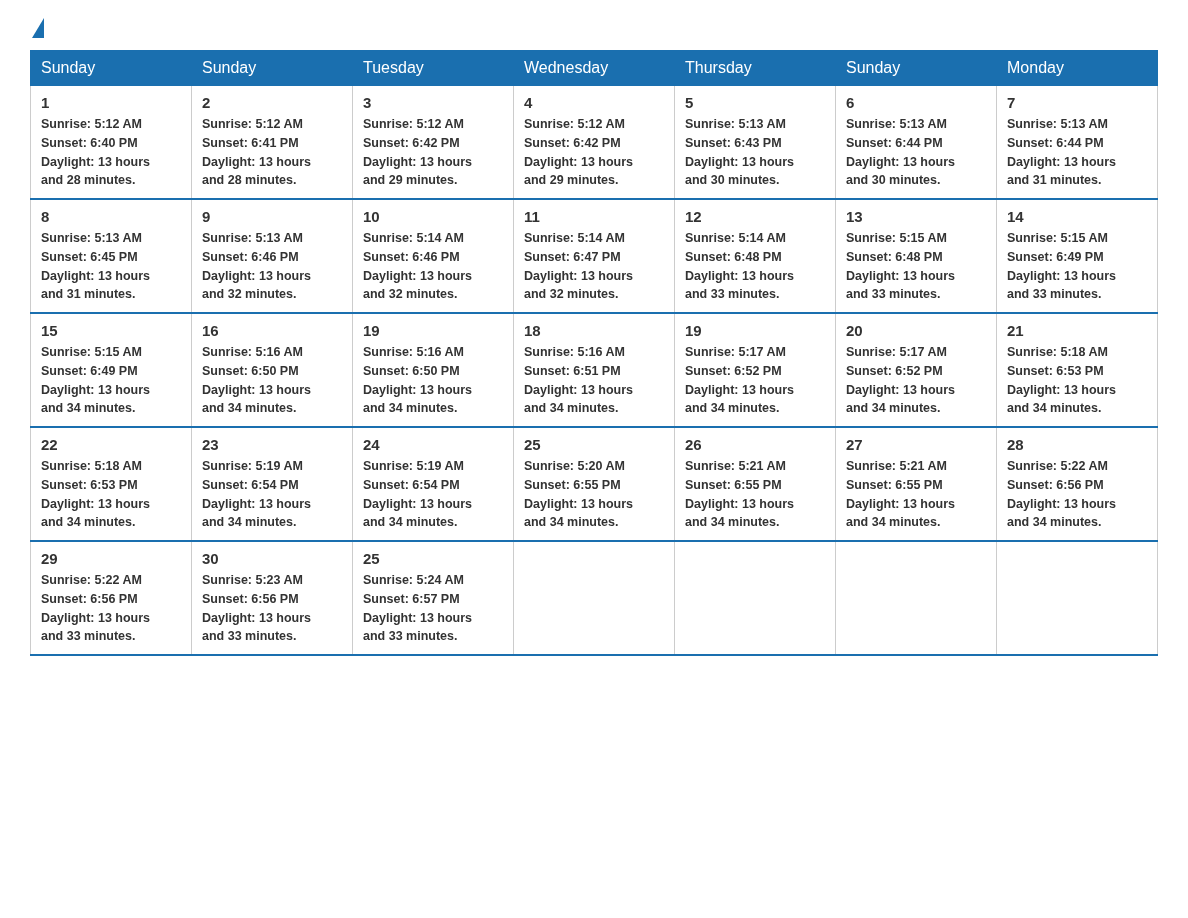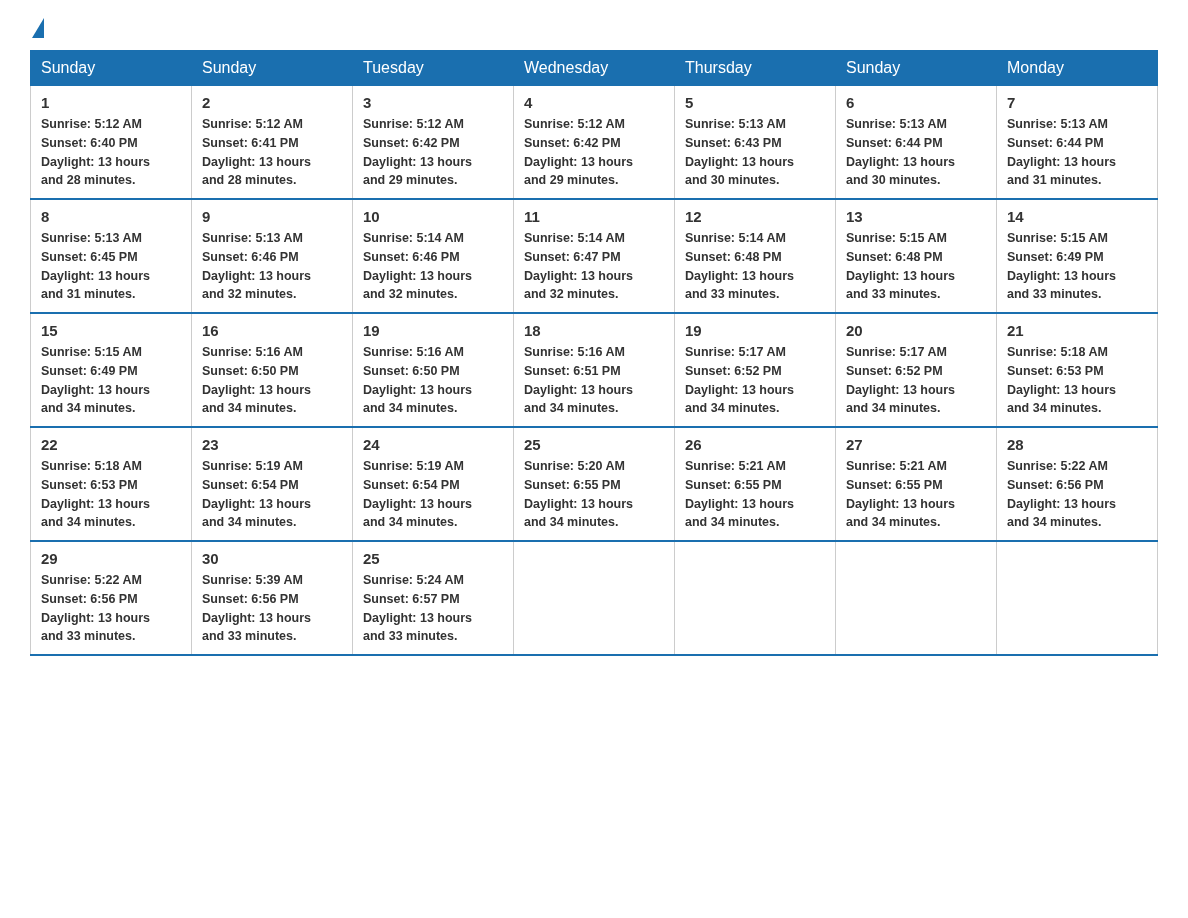--- a/index.html
+++ b/index.html
@@ -405,21 +405,21 @@
         <div class="day-info">
           <span>Sunrise: 5:22 AM</span><br>
           <span>Sunset: 6:56 PM</span><br>
           <span>Daylight: 13 hours</span><br>
           <span>and 33 minutes.</span>
         </div>
       </td>
         <td>
         <span class="day-number">30</span>
         <div class="day-info">
-          <span>Sunrise: 5:39 AM</span><br>
+          <span>Sunrise: 5:23 AM</span><br>
           <span>Sunset: 6:56 PM</span><br>
           <span>Daylight: 13 hours</span><br>
           <span>and 33 minutes.</span>
         </div>
       </td>
         <td>
         <span class="day-number">25</span>
         <div class="day-info">
           <span>Sunrise: 5:24 AM</span><br>
           <span>Sunset: 6:57 PM</span><br>

